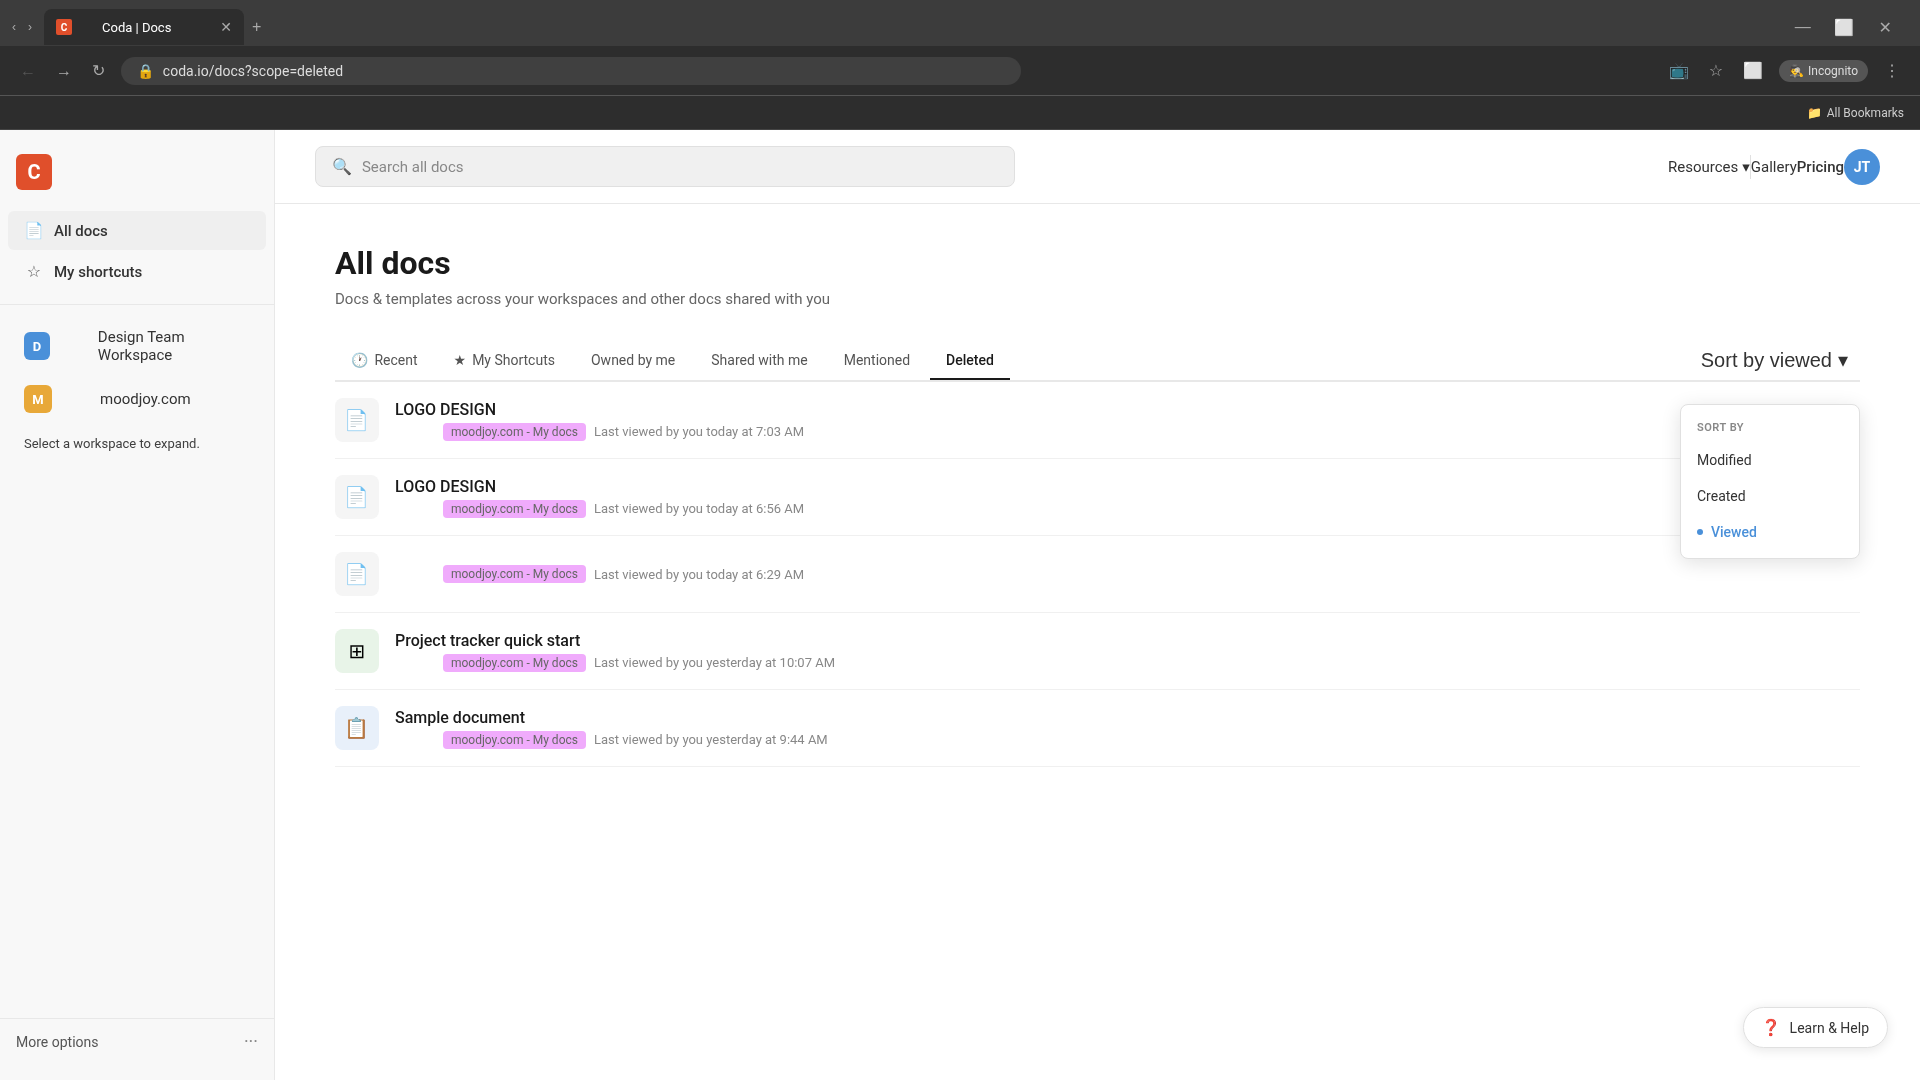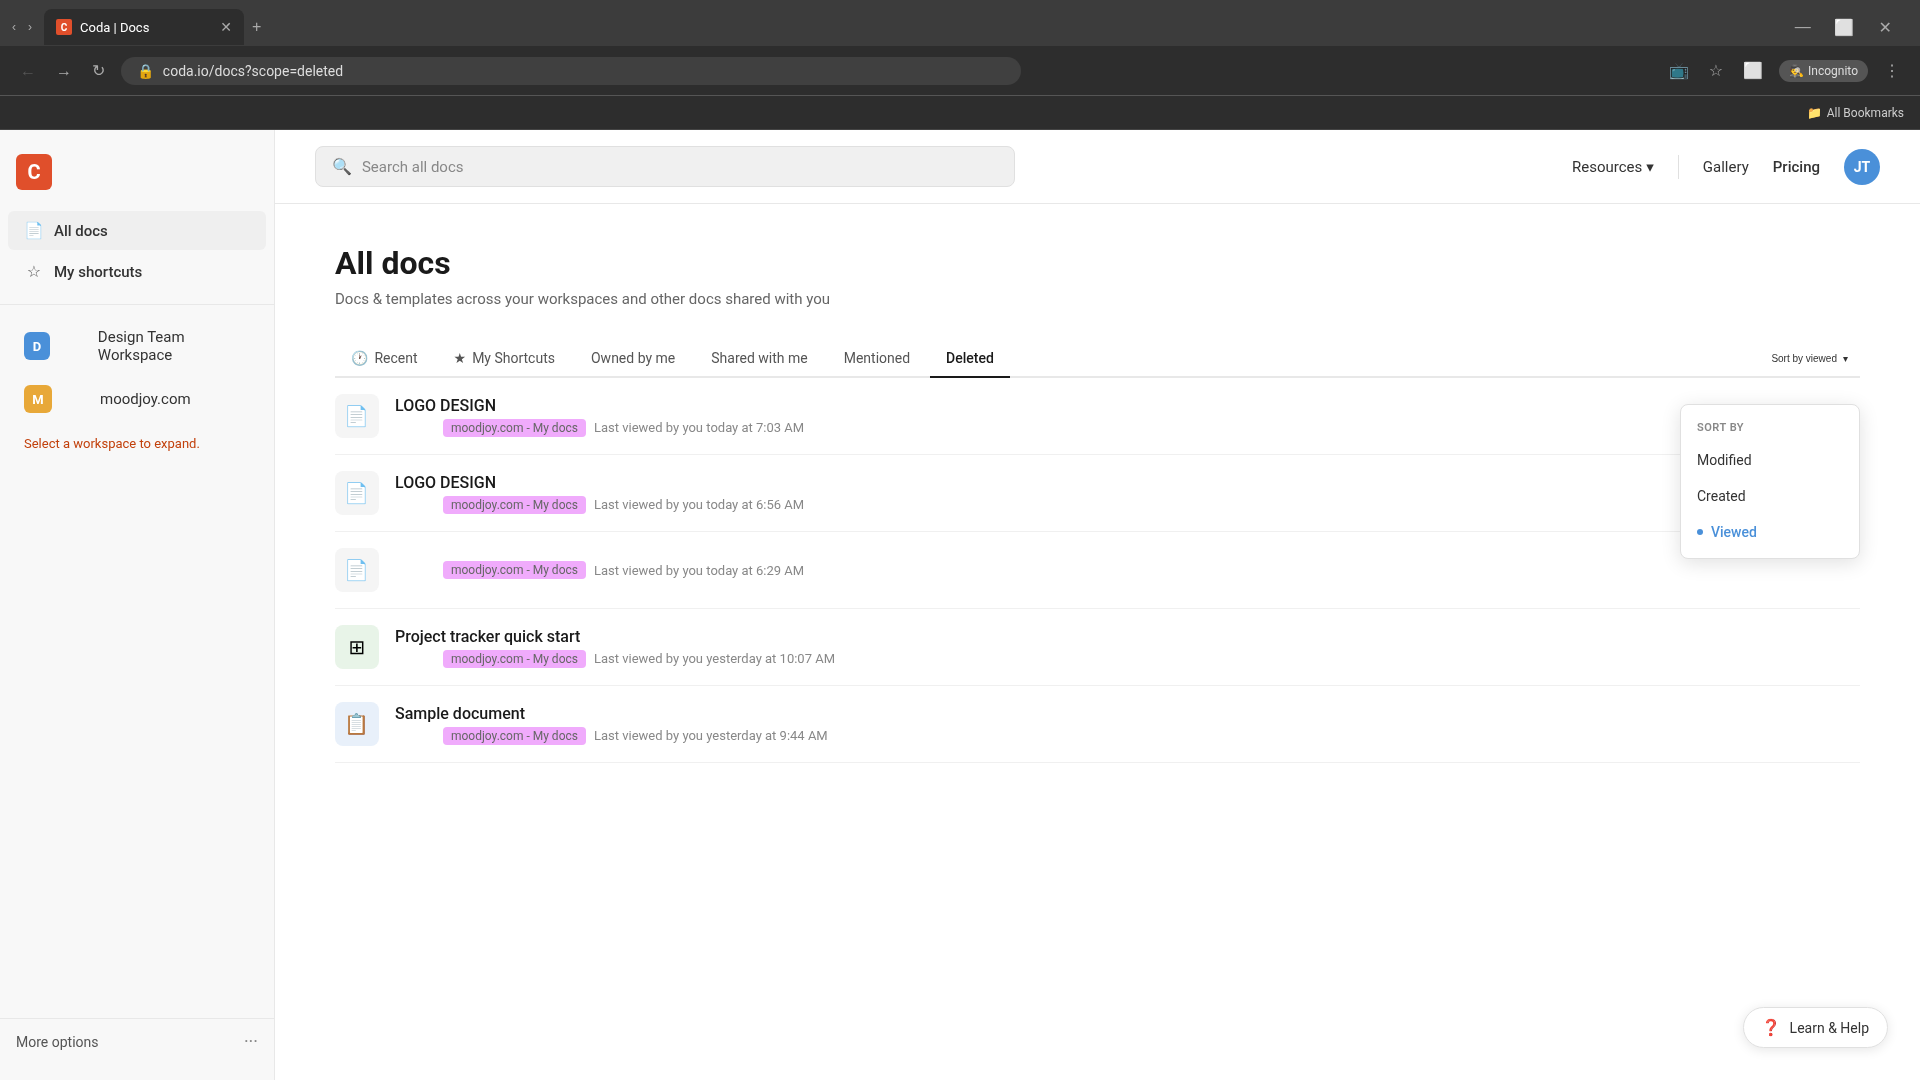--- a/index.html
+++ b/index.html
@@ -2,21 +2,21 @@
 <html><head>
   <meta charset="utf-8">
   <style>
     * { box-sizing: border-box; margin: 0; padding: 0; }
     body { font-family: -apple-system, BlinkMacSystemFont, 'Segoe UI', Roboto, sans-serif; background: #fff; overflow: hidden; width: 1920px; height: 1080px; }
     .browser-tab-bar { display: flex; align-items: center; padding: 8px 0 0 0; background: #3c3c3c; height: 46px; }
     .browser-tab-left { display: flex; align-items: center; padding: 0 8px; gap: 4px; }
     .browser-tab-left-btn { background: none; border: none; color: #aaa; cursor: pointer; padding: 4px; font-size: 12px; }
     .browser-tab { display: flex; align-items: center; background: #2d2d2d; border-radius: 8px 8px 0 0; padding: 0 12px; height: 36px; gap: 8px; min-width: 200px; }
     .browser-tab-favicon { width: 16px; height: 16px; background: #e04f2b; border-radius: 2px; display: flex; align-items: center; justify-content: center; color: #fff; font-size: 10px; font-weight: bold; }
-    .browser-tab-title { color: #fff; font-size: 13px; flex: 1; }
+    .browser-tab-title { color: #fff; font-size: 13px; flex: 1; margin-left: 22px; }
     .browser-tab-close { color: #aaa; background: none; border: none; cursor: pointer; font-size: 14px; }
     .browser-new-tab { background: none; border: none; color: #aaa; cursor: pointer; font-size: 16px; padding: 4px 8px; }
     .browser-tab-spacer { flex: 1; }
     .window-controls { display: flex; gap: 0; padding: 0 16px; }
     .window-control { background: none; border: none; color: #aaa; cursor: pointer; padding: 4px 12px; font-size: 16px; }
 
     .browser-address-bar { background: #2d2d2d; display: flex; align-items: center; padding: 6px 16px; gap: 12px; height: 50px; border-bottom: 1px solid #555; }
     .browser-nav-btn { background: none; border: none; color: #aaa; cursor: pointer; font-size: 16px; padding: 4px; }
     .browser-nav-btn.disabled { color: #555; }
     .address-bar-input { flex: 1; max-width: 900px; background: #404040; border: none; border-radius: 20px; padding: 6px 16px; color: #ddd; font-size: 14px; display: flex; align-items: center; gap: 8px; }
@@ -36,48 +36,48 @@
     .sidebar-logo { padding: 8px 16px 20px; }
     .coda-logo { width: 36px; height: 36px; background: #e04f2b; border-radius: 6px; display: flex; align-items: center; justify-content: center; color: #fff; font-size: 20px; font-weight: bold; }
     .sidebar-item { display: flex; align-items: center; gap: 10px; padding: 10px 16px; cursor: pointer; border-radius: 6px; margin: 1px 8px; }
     .sidebar-item.active { background: #efefef; }
     .sidebar-item-icon { font-size: 16px; color: #555; width: 20px; text-align: center; }
     .sidebar-item-label { font-size: 15px; color: #333; font-weight: 500; }
     .sidebar-workspace-item { display: flex; align-items: center; gap: 10px; padding: 10px 16px; cursor: pointer; border-radius: 6px; margin: 1px 8px; }
     .workspace-icon { width: 28px; height: 28px; background: #4a90d9; border-radius: 6px; display: flex; align-items: center; justify-content: center; color: #fff; font-size: 13px; font-weight: bold; }
     .workspace-icon.m { background: #e8a838; }
     .workspace-label { font-size: 15px; color: #333; margin-left: 38px; }
-    .sidebar-hint { padding: 12px 24px; color: #c2410c; font-size: 13px; }
+    .sidebar-hint { padding: 12px 24px; color: #404040; font-size: 13px; }
     .sidebar-bottom { margin-top: auto; padding: 12px 16px; border-top: 1px solid #e8e8e8; }
     .more-options { display: flex; align-items: center; justify-content: space-between; cursor: pointer; }
     .more-options-label { font-size: 14px; color: #555; }
     .more-options-dots { color: #888; font-size: 18px; }
 
     
     .main-content { flex: 1; background: #fff; overflow: hidden; display: flex; flex-direction: column; }
     .main-header { display: flex; align-items: center; padding: 16px 40px; border-bottom: 1px solid #e8e8e8; gap: 20px; }
     .search-bar { flex: 1; max-width: 700px; background: #f0f0f0; border: 1px solid #e0e0e0; border-radius: 8px; padding: 10px 16px; display: flex; align-items: center; gap: 10px; cursor: text; }
     .search-icon { color: #888; font-size: 16px; }
     .search-placeholder { color: #888; font-size: 15px; }
-    .header-right { display: flex; align-items: center; gap: 24px; margin-left: auto; }
+    .header-right { display: flex; align-items: center; margin-left: auto; }
     .header-resources { display: flex; align-items: center; gap: 4px; font-size: 15px; color: #333; cursor: pointer; }
     .header-gallery { font-size: 15px; color: #333; cursor: pointer; }
     .header-pricing { font-size: 15px; color: #333; cursor: pointer; font-weight: 500; }
     .header-avatar { width: 36px; height: 36px; background: #4a90d9; border-radius: 50%; display: flex; align-items: center; justify-content: center; color: #fff; font-size: 14px; font-weight: bold; cursor: pointer; }
 
     .main-body { flex: 1; padding: 40px 60px; overflow-y: auto; position: relative; }
     .page-title { font-size: 32px; font-weight: 700; color: #1a1a1a; margin-bottom: 8px; }
     .page-subtitle { font-size: 15px; color: #666; margin-bottom: 32px; }
 
     
     .tabs-row { display: flex; align-items: center; border-bottom: 2px solid #e8e8e8; margin-bottom: 0; gap: 4px; }
     .tab-item { display: flex; align-items: center; gap: 6px; padding: 10px 16px; cursor: pointer; font-size: 14px; color: #555; border-bottom: 2px solid transparent; margin-bottom: -2px; white-space: nowrap; }
     .tab-item.active { color: #1a1a1a; border-bottom: 2px solid #1a1a1a; font-weight: 500; }
     .tab-icon { font-size: 14px; }
-    .sort-button { margin-left: auto; display: flex; align-items: center; gap: 6px; font-size: 10px; color: #333; cursor: pointer; padding: 8px 12px; background: none; border: none; }
+    .sort-button { margin-left: auto; display: flex; align-items: center; gap: 6px; font-size: 20px; color: #333; cursor: pointer; padding: 8px 12px; background: none; border: none; }
 
     
     .doc-list { margin-top: 0; }
     .doc-item { display: flex; align-items: center; padding: 16px 0; border-bottom: 1px solid #f0f0f0; cursor: pointer; }
     .doc-icon { width: 44px; height: 44px; background: #f5f5f5; border-radius: 8px; display: flex; align-items: center; justify-content: center; margin-right: 16px; flex-shrink: 0; }
     .doc-icon-inner { font-size: 20px; color: #555; }
     .doc-icon.colored { background: #e8f4e8; }
     .doc-icon.blue-colored { background: #e8f0fa; }
     .doc-info { flex: 1; }
     .doc-name { font-size: 16px; color: #1a1a1a; font-weight: 500; margin-bottom: 4px; }

